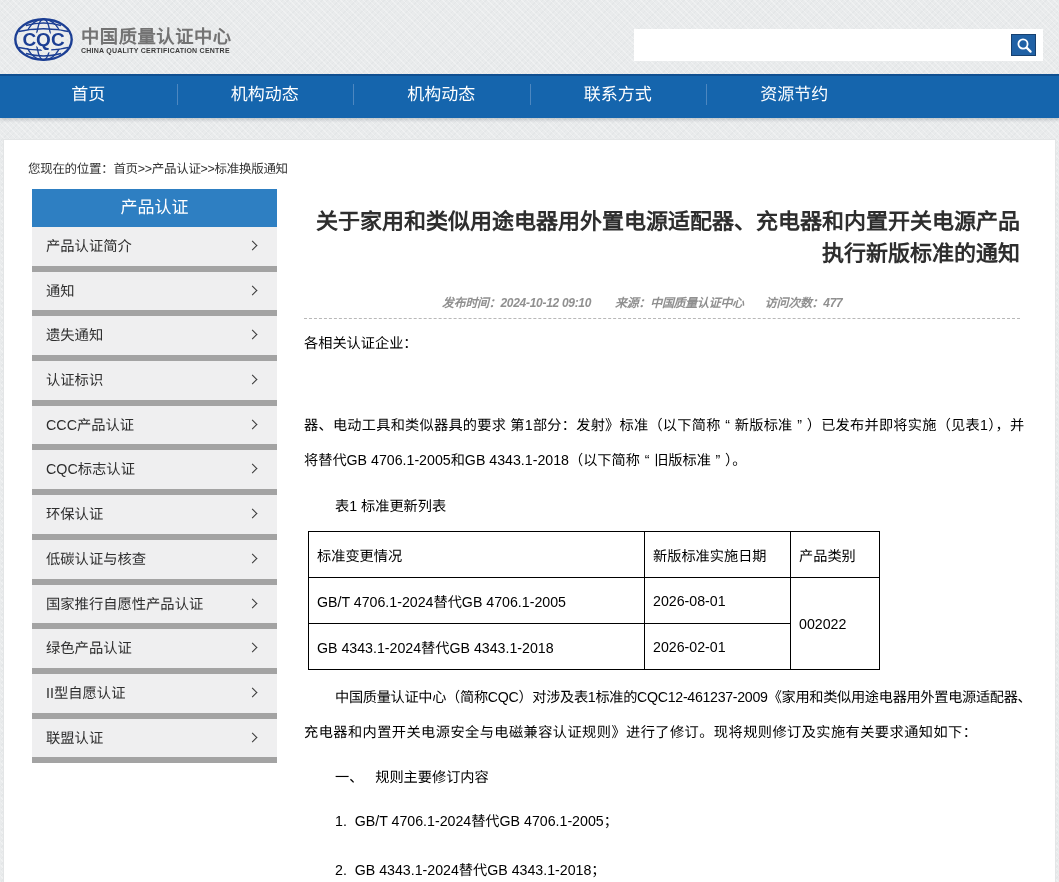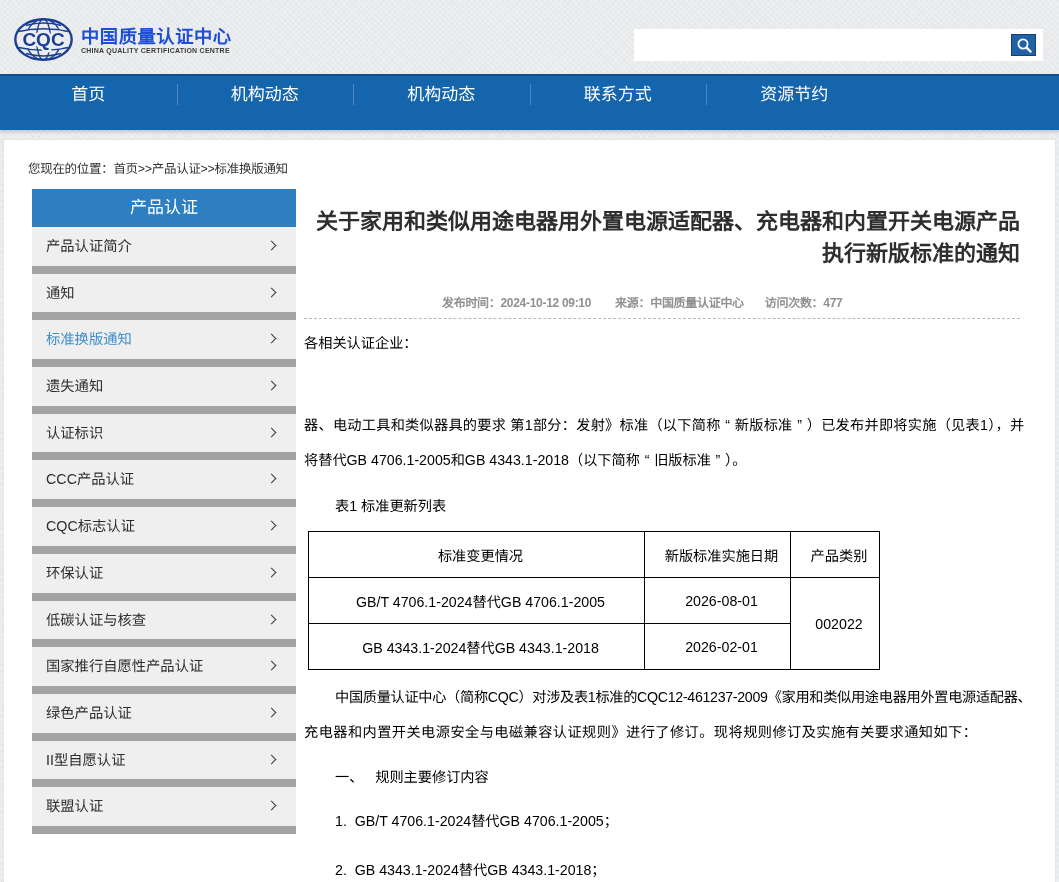--- a/index.html
+++ b/index.html
@@ -9,53 +9,53 @@
   font-family:"Liberation Sans", sans-serif;
   background-color:#e9ebec;
   background-image:
     repeating-linear-gradient(45deg, rgba(255,255,255,.30) 0 1px, transparent 1px 4px),
     repeating-linear-gradient(-45deg, rgba(203,208,211,.18) 0 1px, transparent 1px 4px);
   position:relative;
 }
 
 #hdr { position:absolute; left:0; top:0; width:878px; height:74px; }
 #logo { position:absolute; left:14px; top:18px; }
-#cn-title { position:absolute; left:81px; top:27px; line-height:19px; font-size:18.3px; font-weight:bold; color:#1d4ed8; letter-spacing:0.55px; white-space:nowrap; }
+#cn-title { position:absolute; left:81px; top:27px; line-height:19px; font-size:18.3px; font-weight:bold; color:#737373; letter-spacing:0.55px; white-space:nowrap; }
 #en-title { position:absolute; left:81px; top:45.5px; line-height:9px; font-size:7px; font-weight:bold; color:#3c3c3c; letter-spacing:0.24px; white-space:nowrap; }
 #searchbox { position:absolute; left:634px; top:29px; width:409px; height:32px; background:#fff; }
 #searchbtn { position:absolute; left:1011px; top:34px; width:23px; height:20px; background:#2061a5; border:1px solid #16406f; }
 #searchbtn svg { position:absolute; left:4px; top:2px; }
 
-#nav { position:absolute; left:0; top:74px; width:1059px; height:56px; background:#1565ad; border-top:0; box-shadow:0 2px 3px rgba(80,90,100,.25); }
+#nav { position:absolute; left:0; top:74px; width:1059px; height:44px; background:#1565ad; border-top:0; box-shadow:0 2px 3px rgba(80,90,100,.25); }
 #nav:before { content:""; position:absolute; left:0; top:0; width:100%; height:2px; background:#0f4f90; }
 #nav ul { list-style:none; height:40px; }
 #nav li { float:left; width:176.5px; height:40px; line-height:41px; text-align:center; color:#fff; font-size:17px; position:relative; }
 #nav li + li:before { content:""; position:absolute; left:0; top:10px; width:1px; height:21px; background:#4d87c0; }
 
 #panel { position:absolute; left:3px; top:139px; width:1051px; height:743px; background:#fff; border:1px solid #e3e5e6; border-bottom:0; }
 #crumb { position:absolute; left:28px; top:158px; font-size:12.5px; letter-spacing:-0.3px; color:#333; }
 
-#side { position:absolute; left:32px; top:189px; width:264px; }
+#side { position:absolute; left:32px; top:189px; width:245px; }
 #side .hd { height:38px; line-height:38px; background:#2e7fc2; color:#fff; font-size:17px; text-align:center; }
 #side ul { list-style:none; }
-#side li { height:38.7px; line-height:38.7px; background:#efeff0; border-bottom:8px solid #a3a3a3; font-size:14.3px; color:#2e2e2e; padding-left:14px; position:relative; }
+#side li { height:38.7px; line-height:38.7px; background:#efeff0; border-bottom:6px solid #a3a3a3; font-size:14.3px; color:#2e2e2e; padding-left:14px; position:relative; }
 #side li.on { color:#3e8ecb; }
 #side li i { position:absolute; right:21px; top:15px; width:6px; height:6px; border-top:1.6px solid #3a3a3a; border-right:1.6px solid #3a3a3a; transform:rotate(45deg); }
 
 #main { position:absolute; left:304px; top:206.2px; width:716px; }
 #main h1 { margin-left:9px; font-size:22px; line-height:32px; color:#2e2e2e; text-align:right; font-weight:bold; font-family:"Liberation Sans", sans-serif; }
-#meta { margin-top:23px; text-align:left; padding-left:138px; font-size:12px; letter-spacing:-0.3px; font-weight:bold; color:#909090; line-height:20px; }
+#meta { margin-top:23px; text-align:left; padding-left:138px; font-size:12px; letter-spacing:-0.3px; font-weight:bold; color:#909090; line-height:20px;font-style:italic; }
 #meta span.s1 { margin-right:24px; } #meta span.s2 { margin-right:21px; }
 #dash { margin-top:4.5px; border-top:1px dashed #b8b8b8; height:0; }
 #main p { font-family:"Liberation Sans", serif; font-size:14.2px; line-height:35px; color:#000; white-space:nowrap; }
 p.i1 { text-indent:31px; }
 .q { display:inline-block; width:14.2px; text-align:center; text-indent:0; }
 #row2 td { height:46px; }
 #main table { border-collapse:collapse; margin-top:7px; margin-left:4px; }
-#main td { border:1px solid #000; font-family:"Liberation Sans", serif; font-size:14.2px; color:#000; padding:0 0 0 8px; height:45px;text-align:center; }
+#main td { border:1px solid #000; font-family:"Liberation Sans", serif; font-size:14.2px; color:#000; padding:0 0 0 8px; height:45px; }
 </style>
 </head>
 <body>
 <div id="hdr">
   <svg id="logo" width="60" height="44" viewBox="0 0 60 44">
     <g fill="none" stroke="#1c3f94">
       <ellipse cx="29.5" cy="21.5" rx="28.2" ry="20.3" stroke-width="2.4"></ellipse>
       <ellipse cx="29.5" cy="21.5" rx="17.5" ry="20.3" stroke-width="1.4"></ellipse>
       <ellipse cx="29.5" cy="21.5" rx="7" ry="20.3" stroke-width="1.4"></ellipse>
       <path d="M12 7.5 Q29.5 2.5 47 7.5" stroke-width="1.4"></path>
@@ -84,21 +84,20 @@
       <li>资源节约</li>
   </ul>
 </div>
 <div id="panel"></div>
 <div id="crumb">您现在的位置：首页&gt;&gt;产品认证&gt;&gt;标准换版通知</div>
 <div id="side">
   <div class="hd">产品认证</div>
   <ul>
     <li>产品认证简介<i></i></li>
     <li>通知<i></i></li>
-    <li class="on">标准换版通知<i></i></li>
     <li>遗失通知<i></i></li>
     <li>认证标识<i></i></li>
     <li>CCC产品认证<i></i></li>
     <li>CQC标志认证<i></i></li>
     <li>环保认证<i></i></li>
     <li>低碳认证与核查<i></i></li>
     <li>国家推行自愿性产品认证<i></i></li>
     <li>绿色产品认证<i></i></li>
     <li>II型自愿认证<i></i></li>
     <li>联盟认证<i></i></li>

